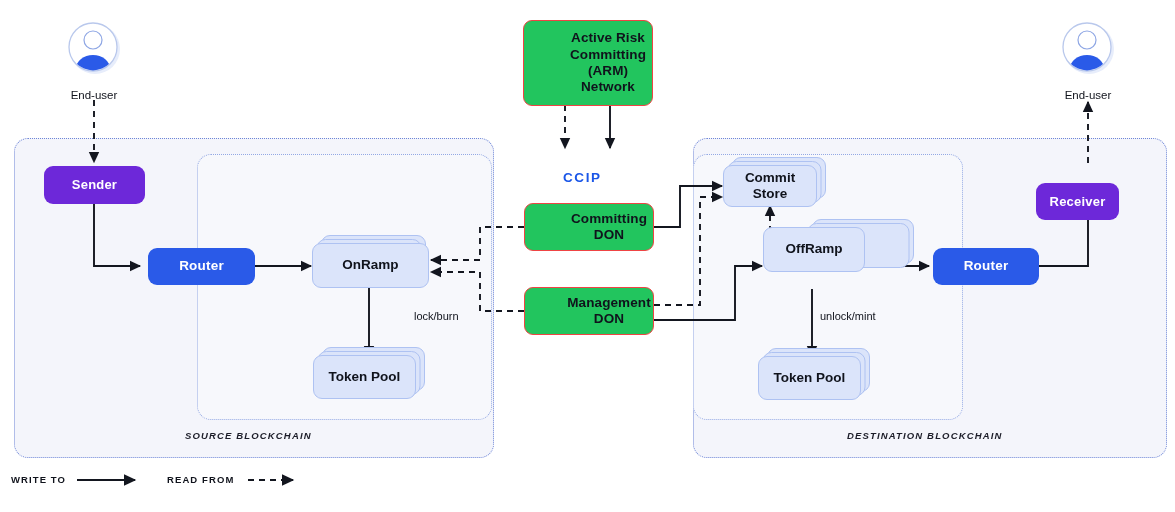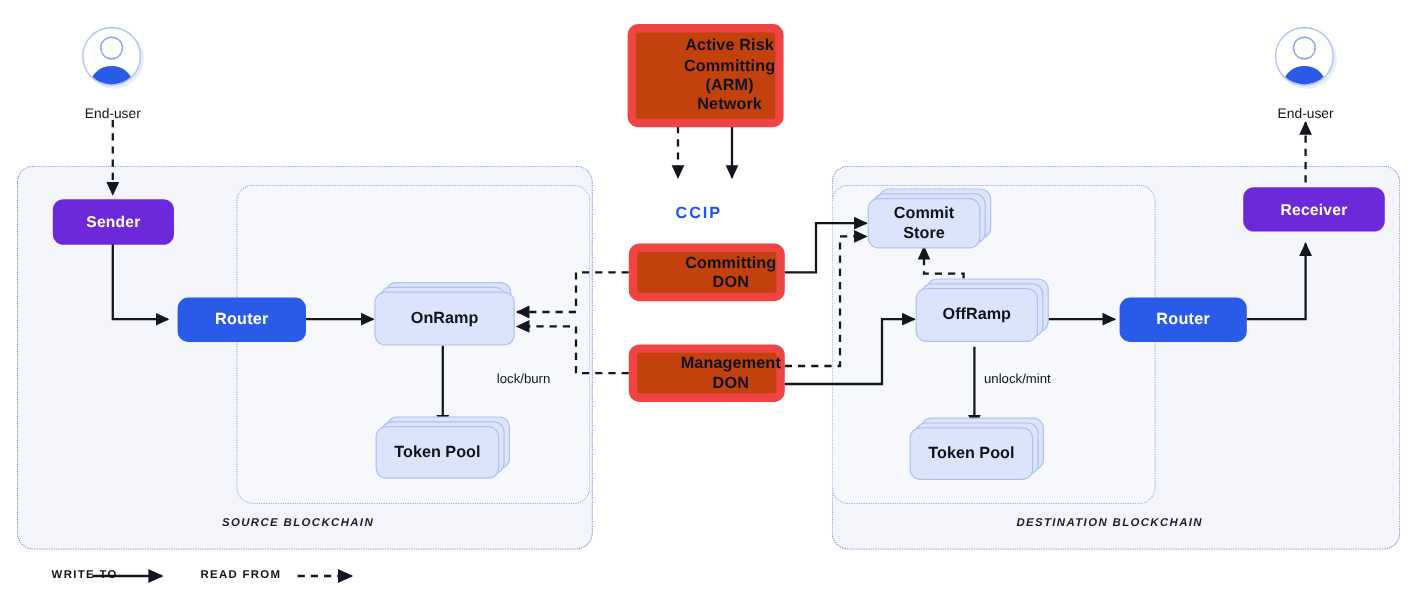--- a/index.html
+++ b/index.html
@@ -66,22 +66,22 @@
     letter-spacing: .2px;
   }
   .node-blue {
     background: #2a5ae8;
     color: #ffffff;
     font-size: 13.5px;
     font-weight: bold;
     letter-spacing: .2px;
   }
   .node-light {
-    background: #c2410c;
-    border: 7px solid #ef4444;
+    background: #22c55e;
+    border: 1px solid #ef4444;
     color: #10131c;
     font-size: 13.5px;
     font-weight: bold;
     letter-spacing: .1px;
     padding-left: 40px;
   }
   
   .stack {
     position: absolute;
   }
@@ -276,35 +276,35 @@
 
   <div class="stack" style="left:723px; top:165px; width:94px; height:42px;">
     <div class="sheet s3" style="width:94px; height:42px;"></div>
     <div class="sheet s2" style="width:94px; height:42px;"></div>
     <div class="face" style="width:94px; height:42px; flex-direction:column;">
       <span>Commit</span>
       <span>Store</span>
     </div>
   </div>
 
-  <div class="stack" style="left:763px; top:240px; width:86px; height:45px;">
+  <div class="stack" style="left:763px; top:227px; width:86px; height:45px;padding-left:40px;">
     <div class="sheet s3" style="width:102px; height:45px;"></div>
     <div class="sheet s2" style="width:102px; height:45px;"></div>
     <div class="face" style="width:102px; height:45px;">OffRamp</div>
   </div>
 
   <div class="stack" style="left:758px; top:356px; width:103px; height:44px;">
     <div class="sheet s3" style="width:103px; height:44px;"></div>
     <div class="sheet s2" style="width:103px; height:44px;"></div>
     <div class="face" style="width:103px; height:44px;">Token Pool</div>
   </div>
 
   <div class="node node-blue" style="left:933px; top:248px; width:106px; height:37px;">Router</div>
 
-  <div class="node node-dark" style="left:1036px; top:156px; width:118px; height:37px;">Receiver</div>
+  <div class="node node-dark" style="left:1036px; top:183px; width:83px; height:37px;">Receiver</div>
 
   <div class="edge-label" style="left:377px; top:310px;padding-left:37px;">lock/burn</div>
   <div class="edge-label" style="left:820px; top:310px;">unlock/mint</div>
 
-  <div class="legend-text" style="left:11px; top:474px;margin-left:32px;">WRITE TO</div>
+  <div class="legend-text" style="left:11px; top:474px;">WRITE TO</div>
   <div class="legend-text" style="left:167px; top:474px;">READ FROM</div>
 
 </div>
 
 </body></html>

